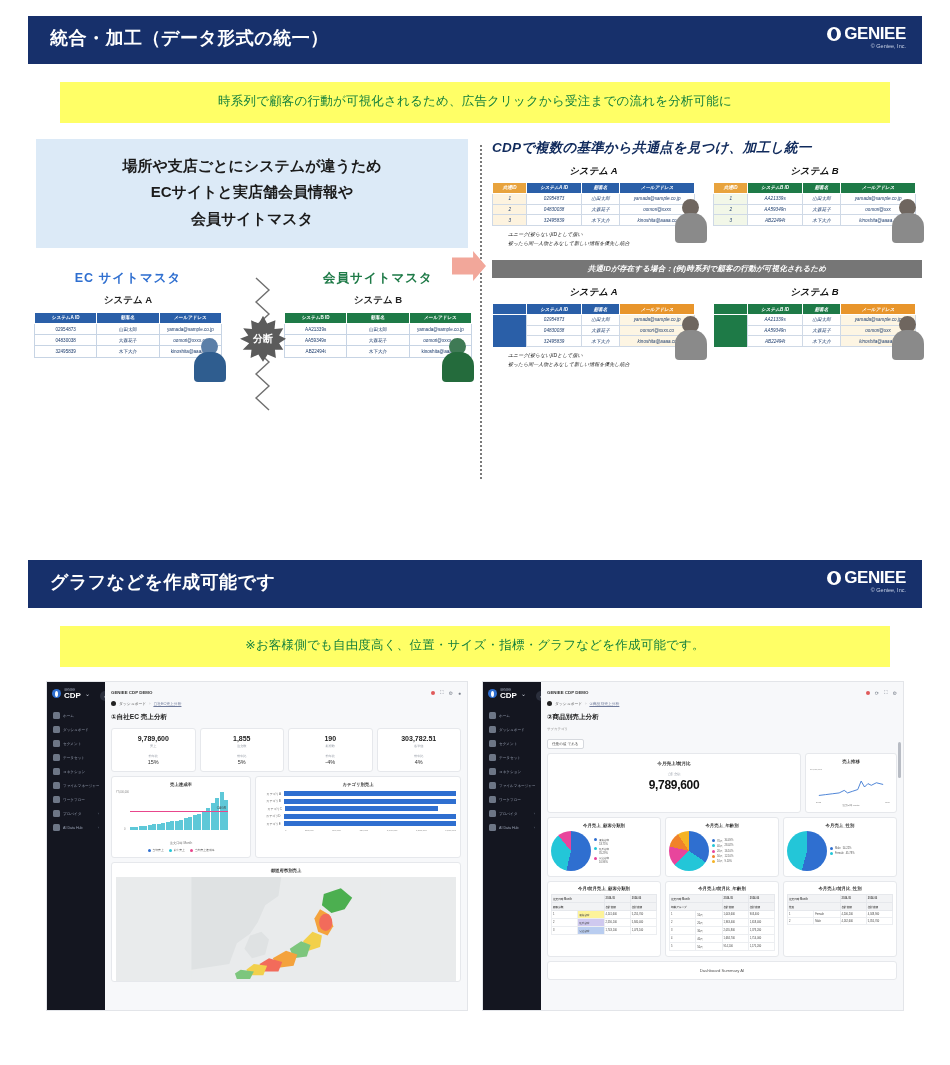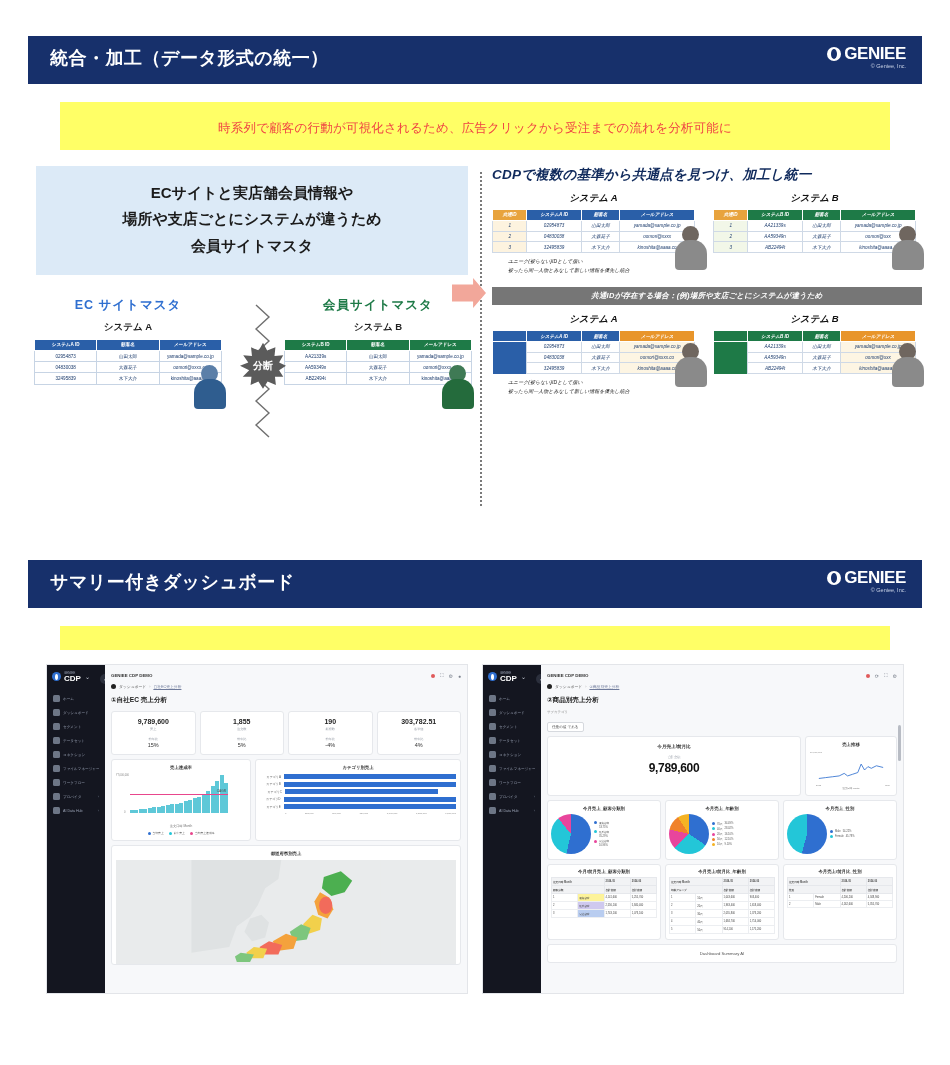--- a/index.html
+++ b/index.html
@@ -4,21 +4,21 @@
 <style>
   * { box-sizing: border-box; margin: 0; padding: 0; }
   body {
     width: 950px; height: 1065px;
     background: #ffffff;
     font-family: "Liberation Sans", "DejaVu Sans", sans-serif;
     overflow: hidden;
     position: relative;
   }
   .slide { position: absolute; left: 28px; width: 894px; background: #fff; }
-  .slide-1 { top: 36px; height: 490px; }
+  .slide-1 { top: 16px; height: 490px; }
   .slide-2 { top: 560px; height: 478px; }
 
   
   .hdr {
     height: 46px; background: #17306b;
     display: flex; align-items: center; justify-content: space-between;
     padding: 0 16px 0 22px;
     border-bottom: 3px solid #17306b;
   }
   .hdr-title { color: #fff; font-size: 18px; font-weight: 700; letter-spacing: .5px; }
@@ -36,21 +36,21 @@
   .brand-name { color: #fff; font-size: 17px; font-weight: 700; letter-spacing: -.4px; }
   .brand-copy { color: #c9d2e6; font-size: 5.5px; margin-top: 2px; }
   .hdr-rule { height: 2px; background: #17306b; }
 
   
   .callout {
     background: #ffff66; margin: 18px 32px 0 32px;
     padding: 11px 10px 13px 10px; text-align: center;
   }
   .callout .l1 { font-size: 13px; font-weight: 700; color: #111; letter-spacing: .2px; }
-  .callout .l2 { font-size: 12.5px; color: #ef4444; margin-top: 7px; letter-spacing: .2px; }
+  .callout .l2 { font-size: 12.5px; color: #15803d; letter-spacing: .2px; }
 
   
   .s1-body { display: flex; margin-top: 16px; height: 352px; position: relative; }
   .s1-left { width: 450px; position: relative; }
   .s1-divider {
     position: absolute; left: 452px; top: 6px; bottom: 12px;
     border-left: 2px dotted #7a7a7a;
   }
   .s1-right { width: 444px; position: relative; padding-left: 14px; font-style: italic; }
 
@@ -243,22 +243,22 @@
   <div class="hdr-rule"></div>
 
   <div class="callout">
     <div class="l2">時系列で顧客の行動が可視化されるため、広告クリックから受注までの流れを分析可能に</div>
   </div>
 
   <div class="s1-body">
 
     <div class="s1-left">
       <div class="blue-box">
+        <div>場所や支店ごとにシステムが違うため</div>
         <div>ECサイトと実店舗会員情報や</div>
-        <div>場所や支店ごとにシステムが違うため</div>
         <div>会員サイトマスタ</div>
       </div>
 
       <div class="tbl-area">
 
         <svg class="zigzag" viewBox="0 0 22 138">
           <polyline points="4,2 17,14 4,26 17,38 4,50 17,62 4,74 17,86 4,98 17,110 4,122 17,134" fill="none" stroke="#6f6f6f" stroke-width="1.4"></polyline>
         </svg>
         <div class="burst">
           <span>分断</span>
@@ -410,21 +410,21 @@
             </tr>
           </tbody>
             </table>
           <div class="person p-gray" style="right:-10px; top:34px;">
             <span class="p-head"></span>
               <span class="p-body"></span>
           </div>
         </div>
       </div>
 
-      <div class="band">共通IDが存在する場合：(例)場所や支店ごとにシステムが違うため</div>
+      <div class="band">共通IDが存在する場合：(例)時系列で顧客の行動が可視化されるため</div>
       <div class="pairs">
         <div class="pair-col">
           <div class="pair-ttl">システム A</div>
           <table class="big">
             <tbody>
                 <tr>
               <th class="thA wA"></th>
               <th class="thA wB">システムA ID</th>
               <th class="thA wC">顧客名</th>
               <th class="mail-h wD">メールアドレス</th>
@@ -495,32 +495,33 @@
           </div>
         </div>
       </div>
     </div>
   </div>
 </div>
 
 <div class="slide slide-2">
 
   <div class="hdr">
-    <div class="hdr-title">サマリー付きダッシュボード</div>
+    <div class="hdr-title">グラフなどを作成可能です</div>
     <div class="brand">
       <div class="brand-row">
         <span class="brand-mark"></span>
         <span class="brand-name">GENIEE</span>
       </div>
       <div class="brand-copy">© Geniee, Inc.</div>
     </div>
   </div>
   <div class="hdr-rule"></div>
 
   <div class="callout">
+    <div class="l2">※お客様側でも自由度高く、位置・サイズ・指標・グラフなどを作成可能です。</div>
   </div>
 
   <div class="dash-wrap">
 
     <div class="dash">
       <div class="ds-side">
         <div class="ds-logo">
           <span class="ds-logo-mark"></span>
           <span class="ds-logo-txt">
             <span class="ds-logo-sup">GENIEE</span>

